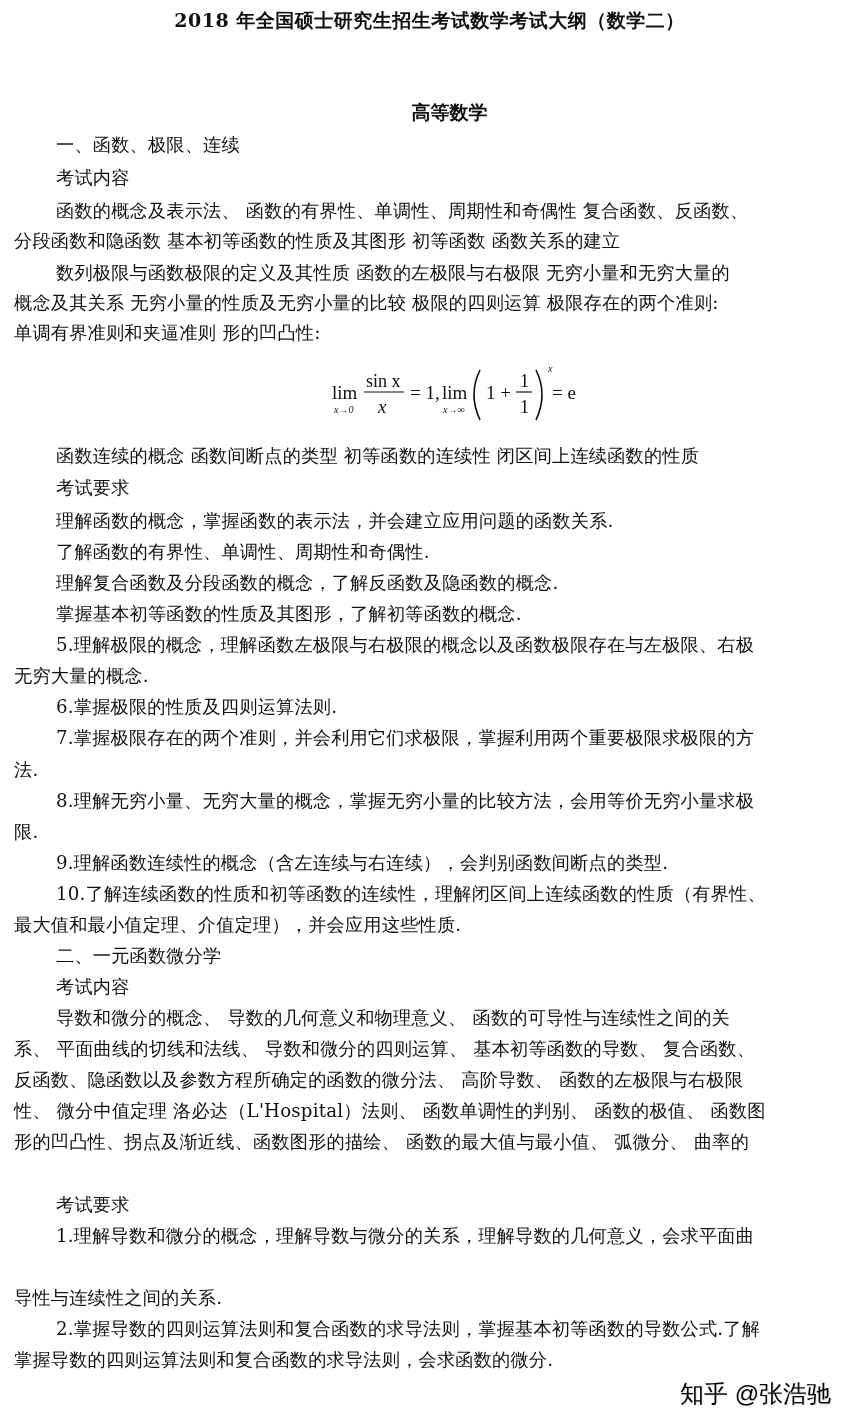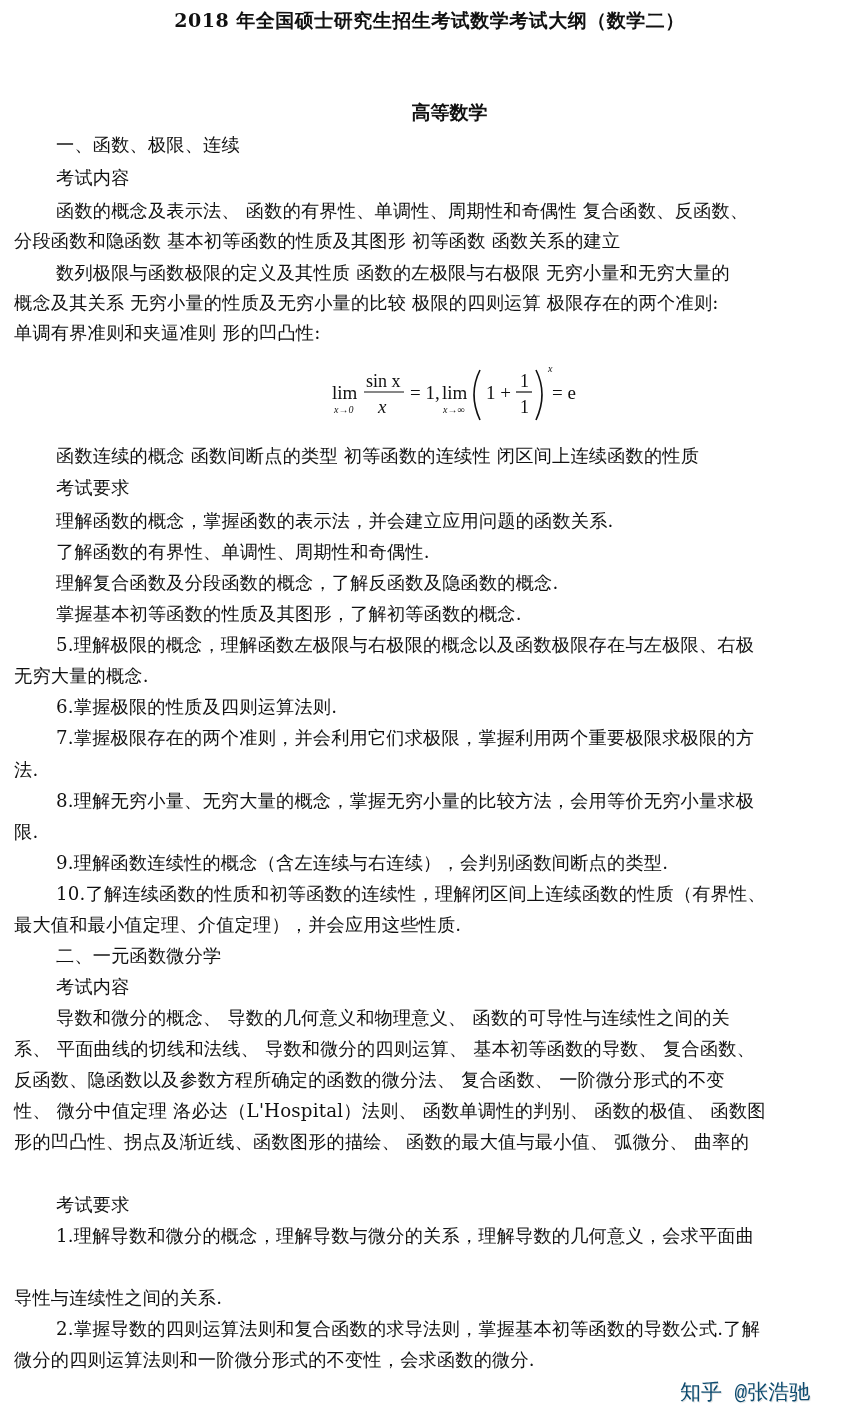--- a/index.html
+++ b/index.html
@@ -22,22 +22,22 @@
     font-size: 18.2px; line-height: 26px; white-space: nowrap;
     letter-spacing: 0.2px;
   }
   .ind { left: 56px; }
   .formula {
     position: absolute; top: 358px; left: 330px; width: 260px; height: 70px;
     font-family: "Liberation Serif", "DejaVu Serif", serif;
   }
   .watermark {
     position: absolute; left: 680px; top: 1378px;
-    font-family: Liberation Mono, monospace; font-size: 21px;
-    color: #0c4a6e; text-shadow: 1px 1px 0 #e6e6e6;
+    font-family: Liberation Sans, sans-serif; font-size: 24px;
+    color: #000000; text-shadow: 1px 1px 0 #e6e6e6;
   }
 </style>
 </head>
 <body>
 
 <div class="page">
   <div class="title">2018 年全国硕士研究生招生考试数学考试大纲（数学二）</div>
   <div class="section-title">高等数学</div>
 
   <div class="line ind" style="top:132px">一、函数、极限、连续</div>
@@ -85,23 +85,23 @@
   <div class="line ind" style="top:788px">8.理解无穷小量、无穷大量的概念，掌握无穷小量的比较方法，会用等价无穷小量求极</div>
   <div class="line" style="top:819px">限.</div>
   <div class="line ind" style="top:850px">9.理解函数连续性的概念（含左连续与右连续），会判别函数间断点的类型.</div>
   <div class="line ind" style="top:881px">10.了解连续函数的性质和初等函数的连续性，理解闭区间上连续函数的性质（有界性、</div>
   <div class="line" style="top:912px">最大值和最小值定理、介值定理），并会应用这些性质.</div>
 
   <div class="line ind" style="top:943px">二、一元函数微分学</div>
   <div class="line ind" style="top:974px">考试内容</div>
   <div class="line ind" style="top:1005px">导数和微分的概念、 导数的几何意义和物理意义、 函数的可导性与连续性之间的关</div>
   <div class="line" style="top:1036px">系、 平面曲线的切线和法线、 导数和微分的四则运算、 基本初等函数的导数、 复合函数、</div>
-  <div class="line" style="top:1067px">反函数、隐函数以及参数方程所确定的函数的微分法、 复合函数、 一阶微分形式的不变</div>
+  <div class="line" style="top:1067px">反函数、隐函数以及参数方程所确定的函数的微分法、 高阶导数、 函数的左极限与右极限</div>
   <div class="line" style="top:1129px">形的凹凸性、拐点及渐近线、函数图形的描绘、 函数的最大值与最小值、 弧微分、 曲率的</div>
   <div class="line" style="top:1098px">性、 微分中值定理 洛必达（L'Hospital）法则、 函数单调性的判别、 函数的极值、 函数图</div>
   <div class="line ind" style="top:1192px">考试要求</div>
   <div class="line ind" style="top:1223px">1.理解导数和微分的概念，理解导数与微分的关系，理解导数的几何意义，会求平面曲</div>
   <div class="line" style="top:1285px">导性与连续性之间的关系.</div>
   <div class="line ind" style="top:1316px">2.掌握导数的四则运算法则和复合函数的求导法则，掌握基本初等函数的导数公式.了解</div>
-  <div class="line" style="top:1347px">微分的四则运算法则和一阶微分形式的不变性，会求函数的微分.</div>
+  <div class="line" style="top:1347px">掌握导数的四则运算法则和复合函数的求导法则，会求函数的微分.</div>
 
   <div class="watermark">知乎 @张浩驰</div>
 </div>
 
 </body></html>

